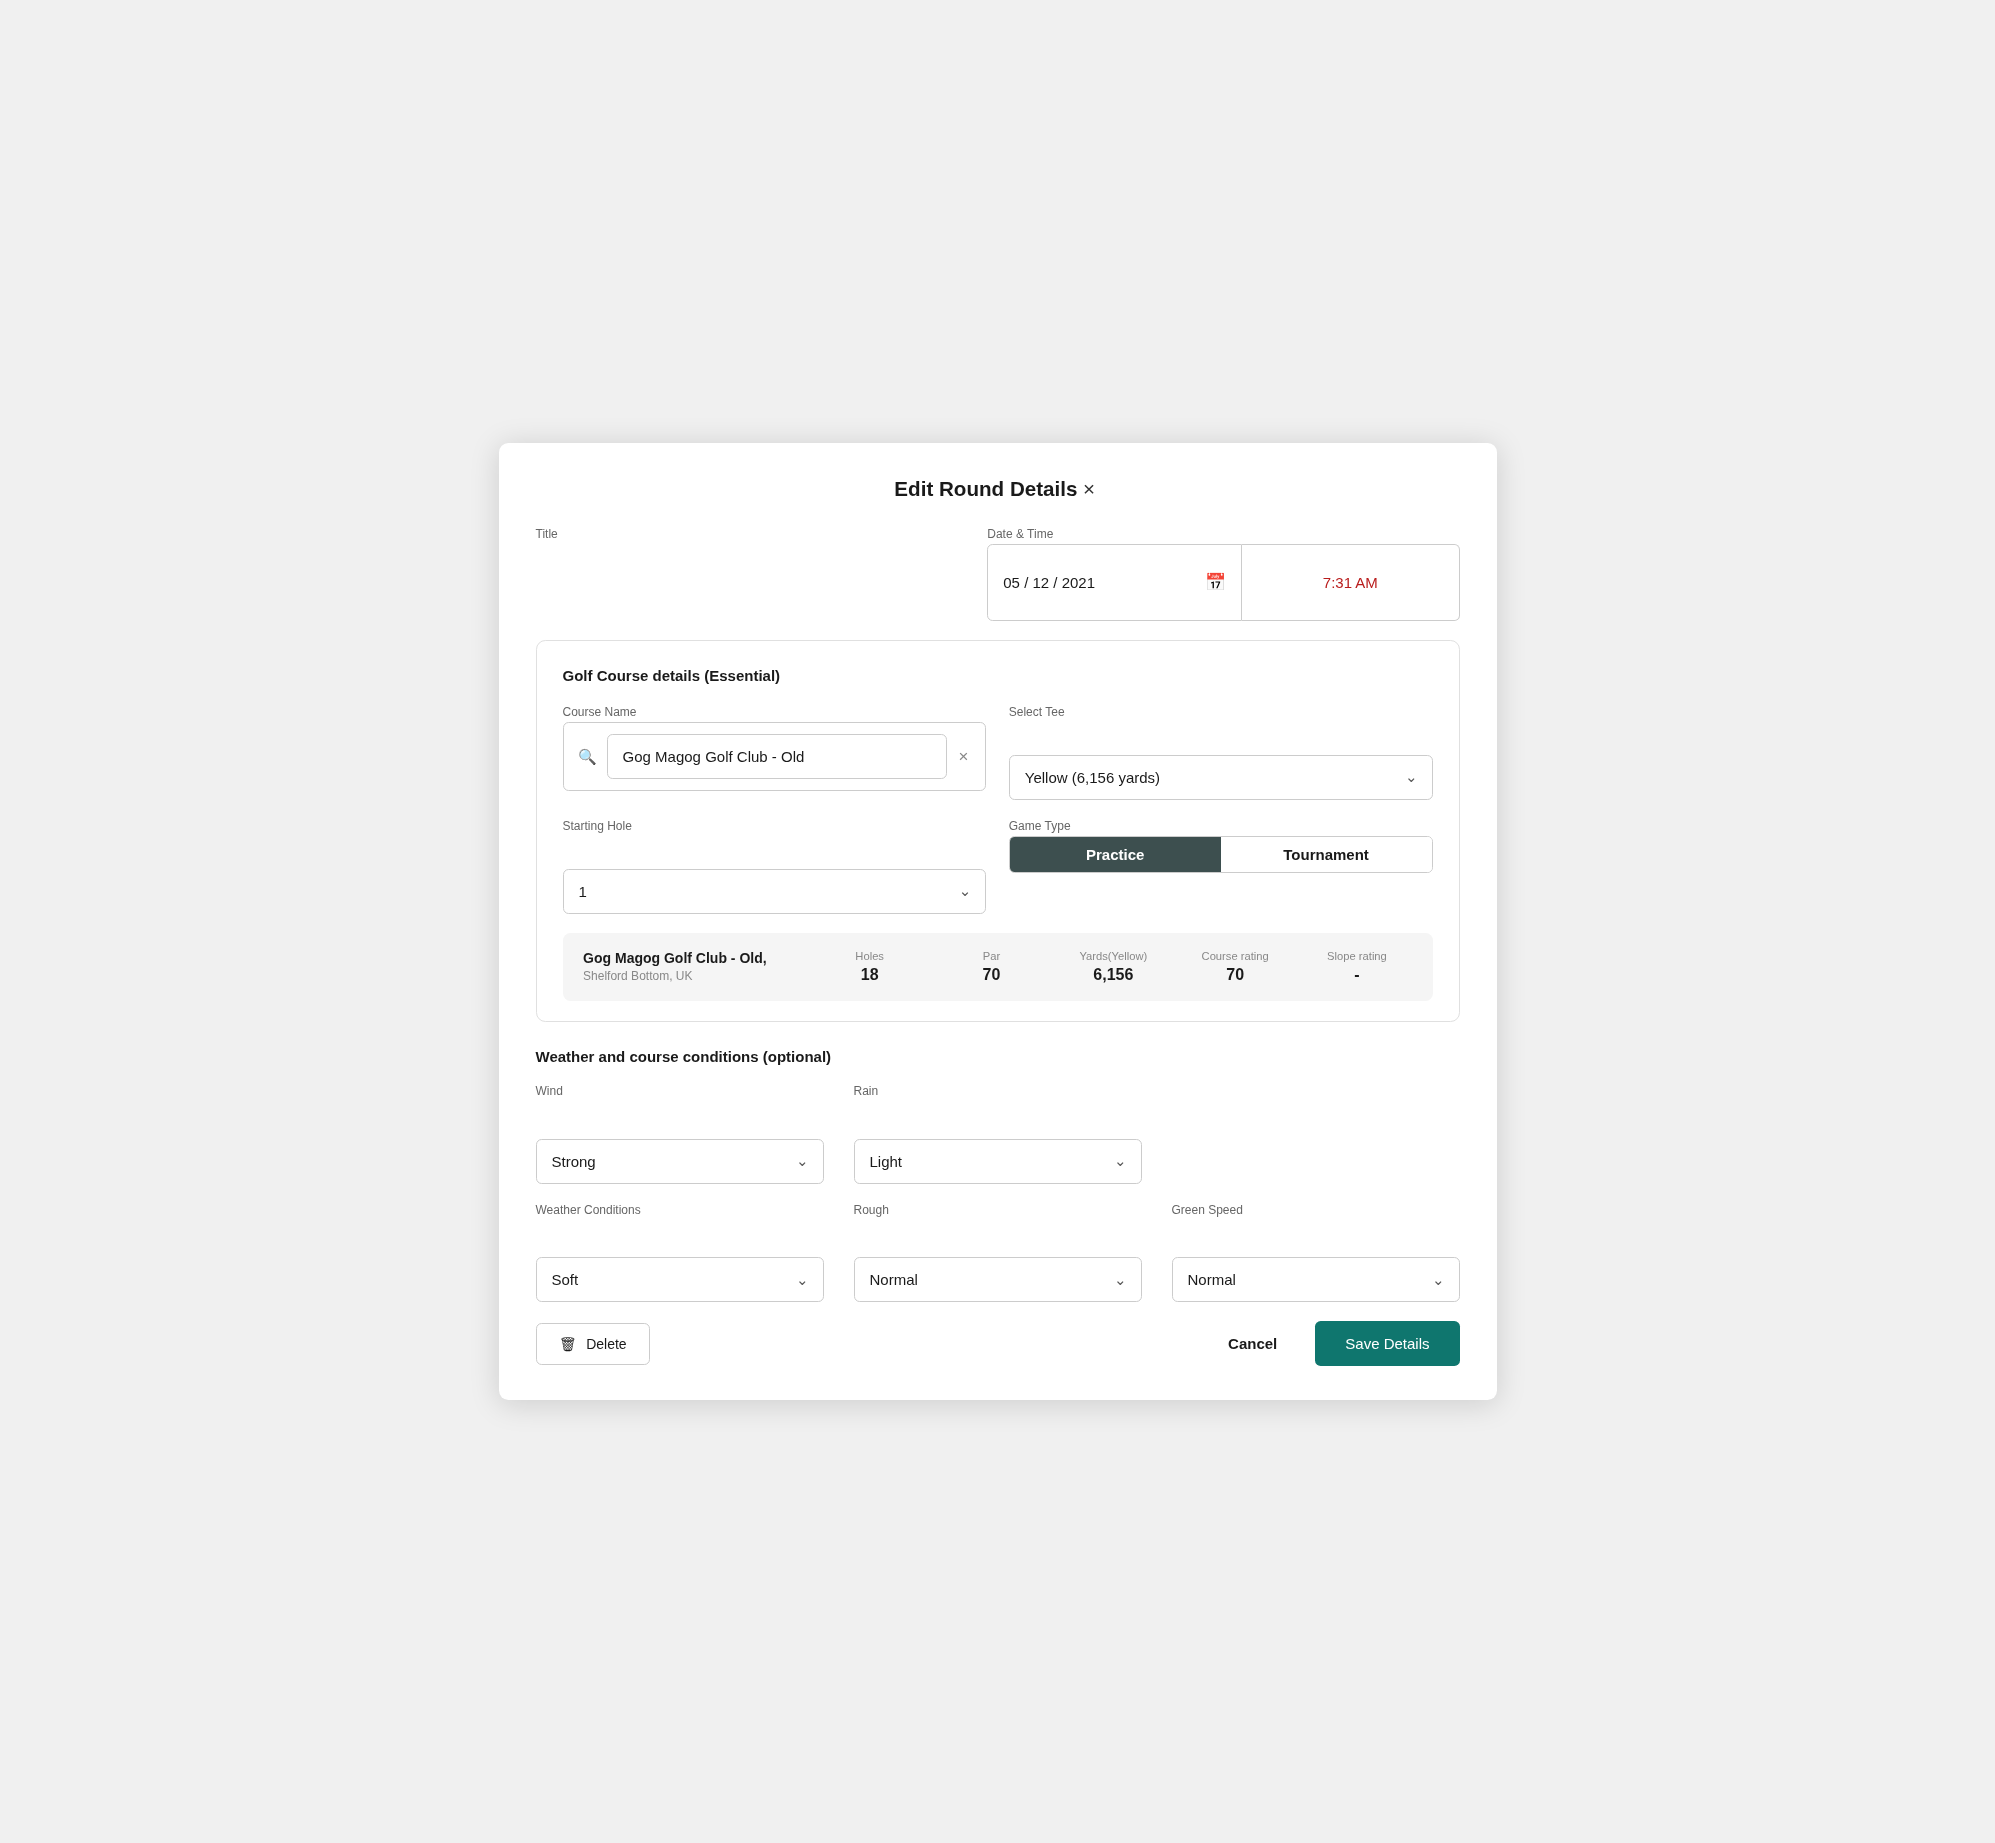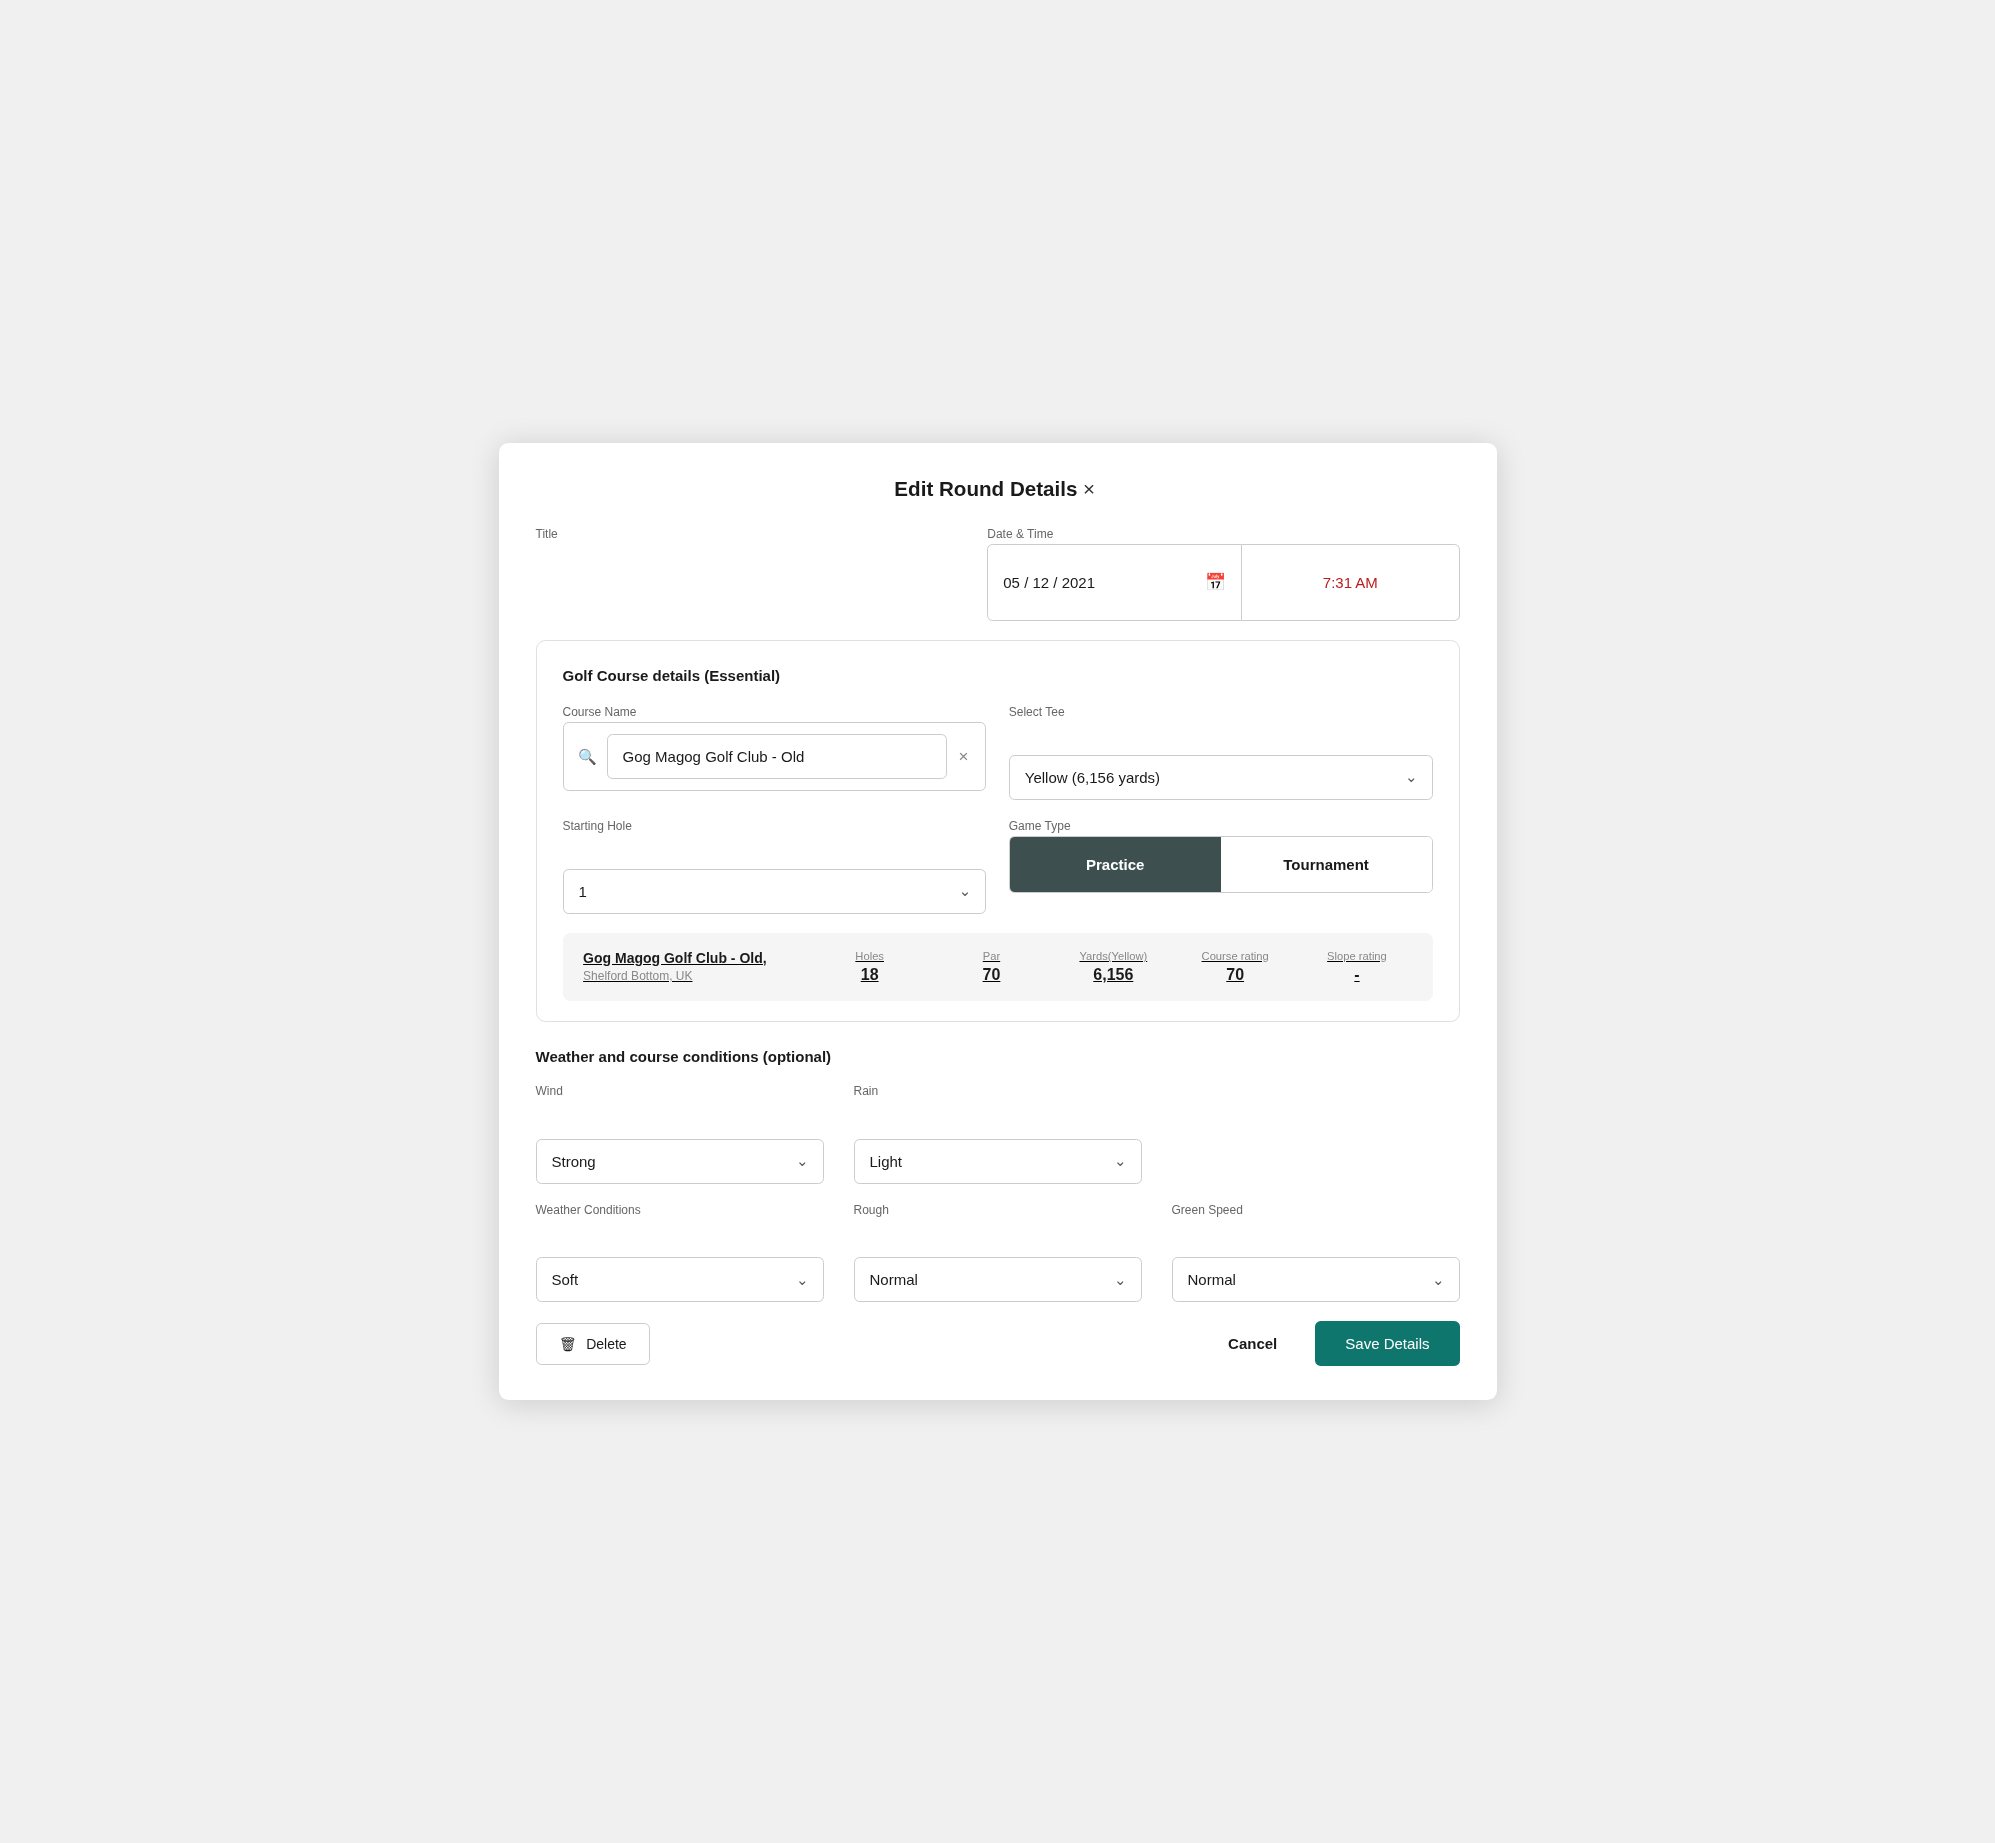--- a/index.html
+++ b/index.html
@@ -157,21 +157,21 @@
       right: 15px;
       pointer-events: none;
       color: #555;
       font-size: 15px;
     }
     .game-type-toggle {
       display: flex;
       border: 1.4px solid #ccc;
       border-radius: 5.6px;
       overflow: hidden;
-      height: 57px;
+      height: 37px;
     }
     .toggle-btn {
       flex: 1;
       border: none;
       font-size: 15px;
       font-weight: 600;
       cursor: pointer;
       transition: background 0.2s;
     }
     .toggle-btn.active {
@@ -181,21 +181,20 @@
     .toggle-btn.inactive {
       background: #fff;
       color: #1a1a1a;
     }
     .course-info-box {
       background: #f5f5f5;
       border-radius: 7.5px;
       padding: 17px 20.6px;
       display: flex;
       gap: 12px;
-      text-decoration: underline;
     }
     .course-info-name {
       flex: 2;
     }
     .course-info-name .name {
       font-size: 14px;
       font-weight: 700;
       color: #1a1a1a;
     }
     .course-info-name .location {

